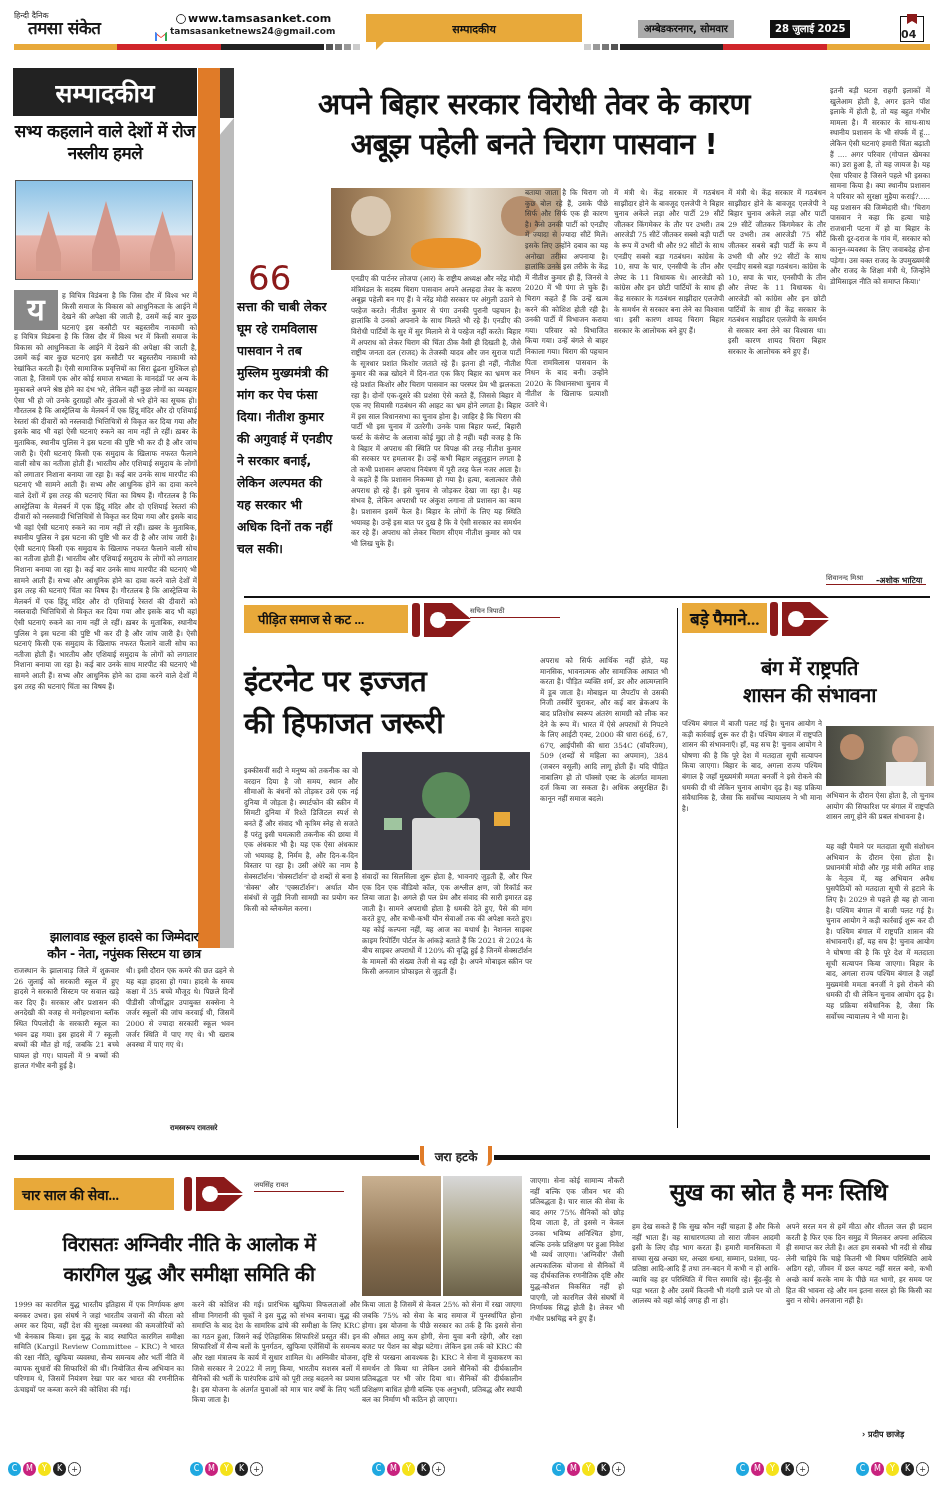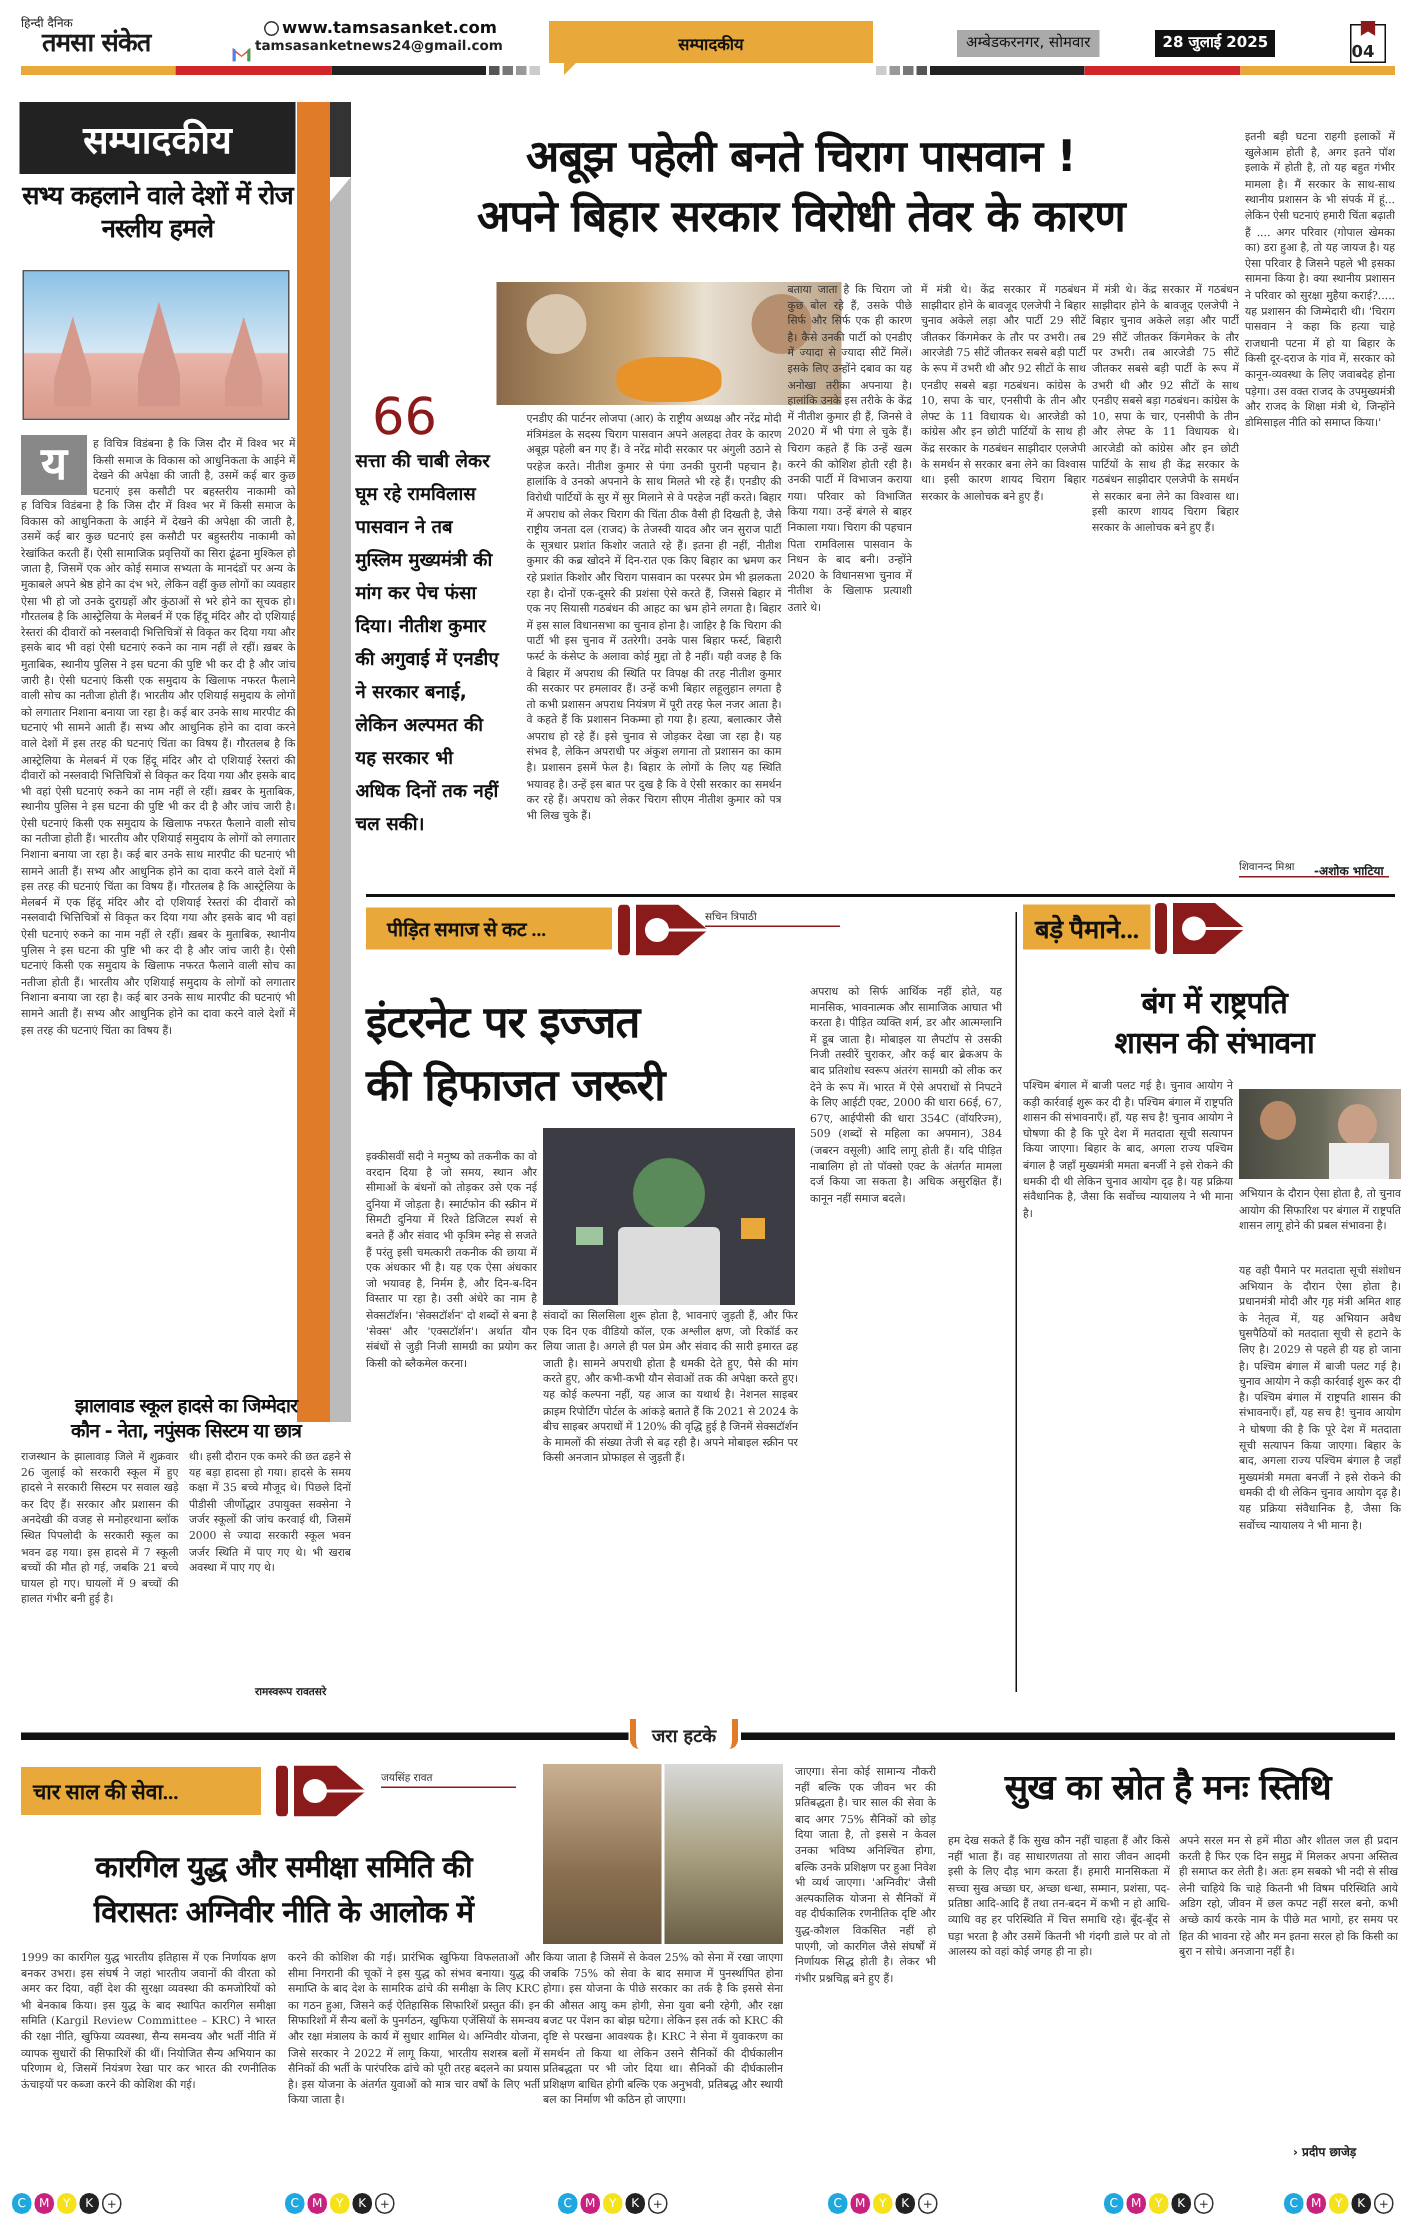--- a/index.html
+++ b/index.html
@@ -37,21 +37,21 @@
         <span style="width:7px;background:#555"></span>
         <span style="width:7px;background:#777"></span>
         <span style="width:7px;background:#999"></span>
         <span style="width:7px;background:#ccc"></span>
       </div>
   </div>
   <div class="abs" style="left:366px;top:14px;width:216px;height:28px;background:#e8a93a;display:flex;align-items:center;justify-content:center">
     <span style="font-size:11px;font-weight:bold;color:#111">सम्पादकीय</span>
   </div>
   <div class="abs" style="left:376px;top:42px;width:0;height:0;border-top:8px solid #e8a93a;border-right:8px solid transparent"></div>
-  <div class="abs" style="left:638px;top:20px;height:18px;padding:0 6px;background:#aaa;color:#111;font-size:10px;font-weight:normal;line-height:18px">अम्बेडकरनगर, सोमवार</div>
+  <div class="abs" style="left:638px;top:20px;height:18px;padding:0 6px;background:#aaa;color:#111;font-size:10px;font-weight:bold;line-height:18px">अम्बेडकरनगर, सोमवार</div>
   <div class="abs" style="left:770px;top:20px;height:18px;padding:0 5px;background:#111;color:#fff;font-size:10px;font-weight:bold;line-height:18px">28 जुलाई 2025</div>
   <div class="abs" style="left:900px;top:16px;width:24px;height:26px;border:1px solid #111;background:#fff">
     <div style="position:absolute;left:6px;top:-3px;width:10px;height:10px;background:#8b1a1a;clip-path:polygon(0 0,100% 0,100% 100%,50% 70%,0 100%)"></div>
     <div style="position:absolute;bottom:0;width:100%;text-align:left;font-size:11px;font-weight:bold">04</div>
   </div>
   <div class="abs" style="left:584px;top:44px;width:346px;height:6px;display:flex">
     <div style="width:36px;display:flex;gap:2px">
         <span style="width:7px;background:#ccc"></span>
         <span style="width:7px;background:#999"></span>
         <span style="width:7px;background:#777"></span>
@@ -83,22 +83,22 @@
 
 <div class="abs hd" style="left:13px;top:928px;width:222px;font-size:12.5px;line-height:17px">
   <div>झालावाड स्कूल हादसे का जिम्मेदार</div>
     <div>कौन - नेता, नपुंसक सिस्टम या छात्र</div>
 </div>
 <div class="abs body-text" style="left:14px;top:966px;width:105px;height:160px">राजस्थान के झालावाड़ जिले में शुक्रवार 26 जुलाई को सरकारी स्कूल में हुए हादसे ने सरकारी सिस्टम पर सवाल खड़े कर दिए हैं। सरकार और प्रशासन की अनदेखी की वजह से मनोहरथाना ब्लॉक स्थित पिपलोदी के सरकारी स्कूल का भवन ढह गया। इस हादसे में 7 स्कूली बच्चों की मौत हो गई, जबकि 21 बच्चे घायल हो गए। घायलों में 9 बच्चों की हालत गंभीर बनी हुई है।</div>
 <div class="abs body-text" style="left:126px;top:966px;width:108px;height:150px">थी। इसी दौरान एक कमरे की छत ढहने से यह बड़ा हादसा हो गया। हादसे के समय कक्षा में 35 बच्चे मौजूद थे। पिछले दिनों पीडीसी जीर्णोद्धार उपायुक्त सक्सेना ने जर्जर स्कूलों की जांच करवाई थी, जिसमें 2000 से ज्यादा सरकारी स्कूल भवन जर्जर स्थिति में पाए गए थे। भी खराब अवस्था में पाए गए थे।</div>
 <div class="abs" style="left:170px;top:1123px;font-size:7px;font-weight:bold">रामस्वरूप रावतसरे</div>
 
 <div class="abs hd" style="left:244px;top:84px;width:580px;font-size:29px;line-height:40px">
-  <div>अबूझ पहेली बनते चिराग पासवान !</div>
-    <div>अपने बिहार सरकार विरोधी तेवर के कारण</div>
+  <div>अपने बिहार सरकार विरोधी तेवर के कारण</div>
+    <div>अबूझ पहेली बनते चिराग पासवान !</div>
 </div>
 <div class="abs" style="left:331px;top:188px;width:230px;height:82px;background:linear-gradient(90deg,#8a6a4a,#c9a87a 40%,#e8e0d2 60%,#bca58a)">
   <div style="position:absolute;left:20px;top:8px;width:40px;height:40px;border-radius:50%;background:#d9c7b0"></div>
   <div style="position:absolute;left:170px;top:8px;width:40px;height:40px;border-radius:50%;background:#b68f6e"></div>
   <div style="position:absolute;left:80px;top:50px;width:70px;height:30px;border-radius:40%;background:#e8922a"></div>
 </div>
 <div class="abs" style="left:248px;top:258px;font-size:34px;color:#8b1a1a;font-family:'DejaVu Sans',sans-serif">66</div>
 <div class="abs" style="left:237px;top:296px;width:96px;font-size:12.3px;line-height:22px;font-weight:bold;color:#111">सत्ता की चाबी लेकर घूम रहे रामविलास पासवान ने तब मुस्लिम मुख्यमंत्री की मांग कर पेच फंसा दिया। नीतीश कुमार की अगुवाई में एनडीए ने सरकार बनाई, लेकिन अल्पमत की यह सरकार भी अधिक दिनों तक नहीं चल सकी।</div>
 <div class="abs body-text" style="left:351px;top:274px;width:170px;height:310px">एनडीए की पार्टनर लोजपा (आर) के राष्ट्रीय अध्यक्ष और नरेंद्र मोदी मंत्रिमंडल के सदस्य चिराग पासवान अपने अलहदा तेवर के कारण अबूझ पहेली बन गए हैं। वे नरेंद्र मोदी सरकार पर अंगुली उठाने से परहेज करते। नीतीश कुमार से पंगा उनकी पुरानी पहचान है। हालांकि वे उनको अपनाने के साथ मिलते भी रहे हैं। एनडीए की विरोधी पार्टियों के सुर में सुर मिलाने से वे परहेज नहीं करते। बिहार में अपराध को लेकर चिराग की चिंता ठीक वैसी ही दिखती है, जैसे राष्ट्रीय जनता दल (राजद) के तेजस्वी यादव और जन सुराज पार्टी के सूत्रधार प्रशांत किशोर जताते रहे हैं। इतना ही नहीं, नीतीश कुमार की कब्र खोदने में दिन-रात एक किए बिहार का भ्रमण कर रहे प्रशांत किशोर और चिराग पासवान का परस्पर प्रेम भी झलकता रहा है। दोनों एक-दूसरे की प्रशंसा ऐसे करते हैं, जिससे बिहार में एक नए सियासी गठबंधन की आहट का भ्रम होने लगता है। बिहार में इस साल विधानसभा का चुनाव होना है। जाहिर है कि चिराग की पार्टी भी इस चुनाव में उतरेगी। उनके पास बिहार फर्स्ट, बिहारी फर्स्ट के कंसेप्ट के अलावा कोई मुद्दा तो है नहीं। यही वजह है कि वे बिहार में अपराध की स्थिति पर विपक्ष की तरह नीतीश कुमार की सरकार पर हमलावर हैं। उन्हें कभी बिहार लहूलुहान लगता है तो कभी प्रशासन अपराध नियंत्रण में पूरी तरह फेल नजर आता है। वे कहते हैं कि प्रशासन निकम्मा हो गया है। हत्या, बलात्कार जैसे अपराध हो रहे हैं। इसे चुनाव से जोड़कर देखा जा रहा है। यह संभव है, लेकिन अपराधी पर अंकुश लगाना तो प्रशासन का काम है। प्रशासन इसमें फेल है। बिहार के लोगों के लिए यह स्थिति भयावह है। उन्हें इस बात पर दुख है कि वे ऐसी सरकार का समर्थन कर रहे हैं। अपराध को लेकर चिराग सीएम नीतीश कुमार को पत्र भी लिख चुके हैं।</div>
 <div class="abs body-text" style="left:525px;top:188px;width:83px;height:396px">बताया जाता है कि चिराग जो कुछ बोल रहे हैं, उसके पीछे सिर्फ और सिर्फ एक ही कारण है। कैसे उनकी पार्टी को एनडीए में ज्यादा से ज्यादा सीटें मिलें। इसके लिए उन्होंने दबाव का यह अनोखा तरीका अपनाया है। हालांकि उनके इस तरीके के केंद्र में नीतीश कुमार ही हैं, जिनसे वे 2020 में भी पंगा ले चुके हैं। चिराग कहते हैं कि उन्हें खत्म करने की कोशिश होती रही है। उनकी पार्टी में विभाजन कराया गया। परिवार को विभाजित किया गया। उन्हें बंगले से बाहर निकाला गया। चिराग की पहचान पिता रामविलास पासवान के निधन के बाद बनी। उन्होंने 2020 के विधानसभा चुनाव में नीतीश के खिलाफ प्रत्याशी उतारे थे।</div>
@@ -172,22 +172,22 @@
 <div class="abs" style="left:184px;top:1177px;width:60px;height:34px">
   <svg width="60" height="34" viewBox="0 0 60 34">
       <rect x="0" y="0" width="8" height="34" rx="3" fill="#8b1a1a"></rect>
       <path d="M12 0 L40 0 L60 17 L40 34 L12 34 Z" fill="#8b1a1a"></path>
       <circle cx="26" cy="17" r="8" fill="#fff"></circle>
       <rect x="26" y="16" width="34" height="2" fill="#fff"></rect>
     </svg>
 </div>
 <div class="abs byline" style="left:254px;top:1180px;width:90px">जयसिंह रावत</div>
 <div class="abs hd" style="left:14px;top:1230px;width:350px;font-size:19.5px;line-height:30px">
-  <div>कारगिल युद्ध और समीक्षा समिति की</div>
-    <div>विरासतः अग्निवीर नीति के आलोक में</div>
+  <div>विरासतः अग्निवीर नीति के आलोक में</div>
+    <div>कारगिल युद्ध और समीक्षा समिति की</div>
 </div>
 <div class="abs" style="left:362px;top:1176px;width:160px;height:120px;display:flex;gap:2px">
   <div style="flex:1;background:linear-gradient(#c9b090,#8a7050 60%,#6a5840)"></div>
   <div style="flex:1;background:linear-gradient(#d8d8d8,#a8a080 50%,#6a6048)"></div>
 </div>
 <div class="abs body-text" style="left:14px;top:1300px;width:170px;height:138px">1999 का कारगिल युद्ध भारतीय इतिहास में एक निर्णायक क्षण बनकर उभरा। इस संघर्ष ने जहां भारतीय जवानों की वीरता को अमर कर दिया, वहीं देश की सुरक्षा व्यवस्था की कमजोरियों को भी बेनकाब किया। इस युद्ध के बाद स्थापित कारगिल समीक्षा समिति (Kargil Review Committee – KRC) ने भारत की रक्षा नीति, खुफिया व्यवस्था, सैन्य समन्वय और भर्ती नीति में व्यापक सुधारों की सिफारिशें की थीं। नियोजित सैन्य अभियान का परिणाम थे, जिसमें नियंत्रण रेखा पार कर भारत की रणनीतिक ऊंचाइयों पर कब्जा करने की कोशिश की गई।</div>
 <div class="abs body-text" style="left:192px;top:1300px;width:168px;height:138px">करने की कोशिश की गई। प्रारंभिक खुफिया विफलताओं और सीमा निगरानी की चूकों ने इस युद्ध को संभव बनाया। युद्ध की समाप्ति के बाद देश के सामरिक ढांचे की समीक्षा के लिए KRC का गठन हुआ, जिसने कई ऐतिहासिक सिफारिशें प्रस्तुत कीं। इन सिफारिशों में सैन्य बलों के पुनर्गठन, खुफिया एजेंसियों के समन्वय और रक्षा मंत्रालय के कार्य में सुधार शामिल थे। अग्निवीर योजना, जिसे सरकार ने 2022 में लागू किया, भारतीय सशस्त्र बलों में सैनिकों की भर्ती के पारंपरिक ढांचे को पूरी तरह बदलने का प्रयास है। इस योजना के अंतर्गत युवाओं को मात्र चार वर्षों के लिए भर्ती किया जाता है।</div>
 <div class="abs body-text" style="left:362px;top:1300px;width:160px;height:138px">किया जाता है जिसमें से केवल 25% को सेना में रखा जाएगा जबकि 75% को सेवा के बाद समाज में पुनर्स्थापित होना होगा। इस योजना के पीछे सरकार का तर्क है कि इससे सेना की औसत आयु कम होगी, सेना युवा बनी रहेगी, और रक्षा बजट पर पेंशन का बोझ घटेगा। लेकिन इस तर्क को KRC की दृष्टि से परखना आवश्यक है। KRC ने सेना में युवाकरण का समर्थन तो किया था लेकिन उसने सैनिकों की दीर्घकालीन प्रतिबद्धता पर भी जोर दिया था। सैनिकों की दीर्घकालीन प्रशिक्षण बाधित होगी बल्कि एक अनुभवी, प्रतिबद्ध और स्थायी बल का निर्माण भी कठिन हो जाएगा।</div>
 <div class="abs body-text" style="left:530px;top:1176px;width:94px;height:262px">जाएगा। सेना कोई सामान्य नौकरी नहीं बल्कि एक जीवन भर की प्रतिबद्धता है। चार साल की सेवा के बाद अगर 75% सैनिकों को छोड़ दिया जाता है, तो इससे न केवल उनका भविष्य अनिश्चित होगा, बल्कि उनके प्रशिक्षण पर हुआ निवेश भी व्यर्थ जाएगा। 'अग्निवीर' जैसी अल्पकालिक योजना से सैनिकों में वह दीर्घकालिक रणनीतिक दृष्टि और युद्ध-कौशल विकसित नहीं हो पाएगी, जो कारगिल जैसे संघर्षों में निर्णायक सिद्ध होती है। लेकर भी गंभीर प्रश्नचिह्न बने हुए हैं।</div>
 

